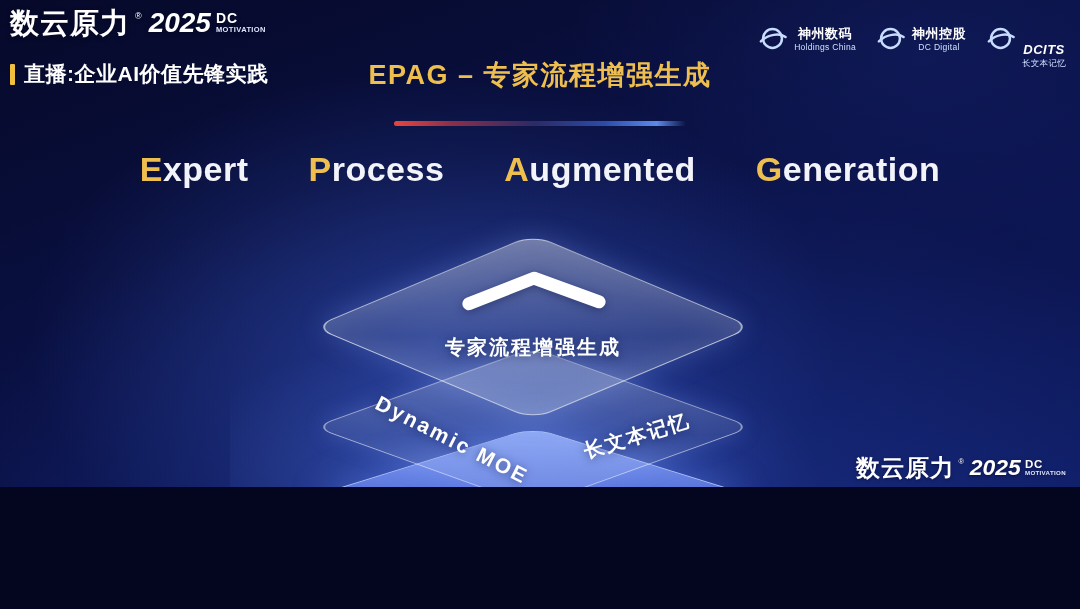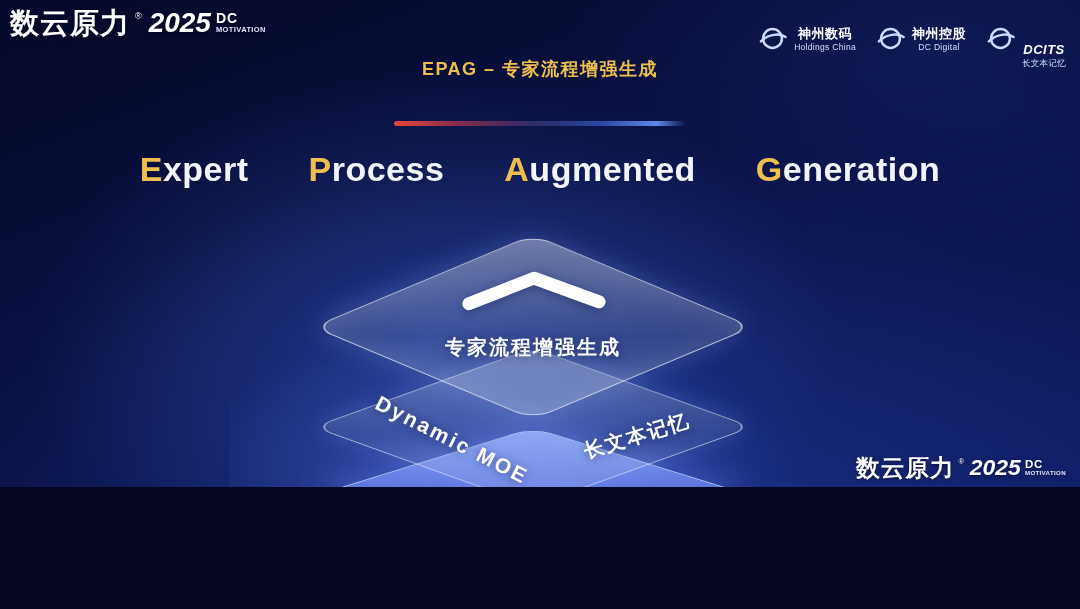--- a/index.html
+++ b/index.html
@@ -27,21 +27,21 @@
   .brand-top    { position:absolute; left:10px; top:9px; }
   .brand-footer { position:absolute; right:14px; bottom:7px; transform:scale(0.82); transform-origin:bottom right; }
 
   
   .live { position:absolute; left:10px; top:60px; display:flex; align-items:center; gap:9px;
           font-size:21px; font-weight:700; letter-spacing:0.5px; }
   .live-bar { width:5px; height:21px; background:#f0c03e; border-radius:1px; }
 
   
   .page-title { position:absolute; left:50%; top:57px; transform:translateX(-50%);
-                font-size:18px; font-weight:800; color:#eebf4e; letter-spacing:1.5px; white-space:nowrap; }
+                font-size:27px; font-weight:800; color:#eebf4e; letter-spacing:1.5px; white-space:nowrap; }
   .divider { position:absolute; left:50%; top:121px; transform:translateX(-50%);
              width:292px; height:5px; border-radius:3px;
              background:linear-gradient(90deg,#e8453c 0%,#8c2e4a 20%,#2c2a66 48%,#2c4ba8 72%,#5b8ae8 90%,rgba(91,138,232,0) 100%); }
 
   
   .headline { position:absolute; top:150px; left:0; width:100%; text-align:center;
               font-size:34px; font-weight:700; color:#f2f4fa; letter-spacing:0.5px; }
   .headline .word { margin:0 25px; }
   .headline .acc  { color:#eebf4e; font-weight:800; }
 
@@ -89,20 +89,24 @@
   <div class="brand brand-top">
     <span class="brand-name">数云原力</span>
     <span class="brand-reg">®</span>
     <span class="brand-year">2025</span>
     <span class="brand-sub">
       <span class="brand-sub-top">DC</span>
       <span class="brand-sub-bottom">MOTIVATION</span>
     </span>
   </div>
 
+  <div class="live">
+    <span class="live-bar"></span>
+    <span>直播:企业AI价值先锋实践</span>
+  </div>
 
   <div class="partners">
     <div class="partner">
       <svg class="pl-icon" viewBox="0 0 40 40">
         <circle cx="20" cy="20" r="13" fill="none" stroke="#c8dcff" stroke-width="3.4"></circle>
         <path d="M4 24 C14 14 30 12 38 18" fill="none" stroke="#c8dcff" stroke-width="3.4" stroke-linecap="round"></path>
       </svg>
       <span class="partner-text">
         <span class="partner-title">神州数码</span>
         <span class="partner-sub">Holdings China</span>

